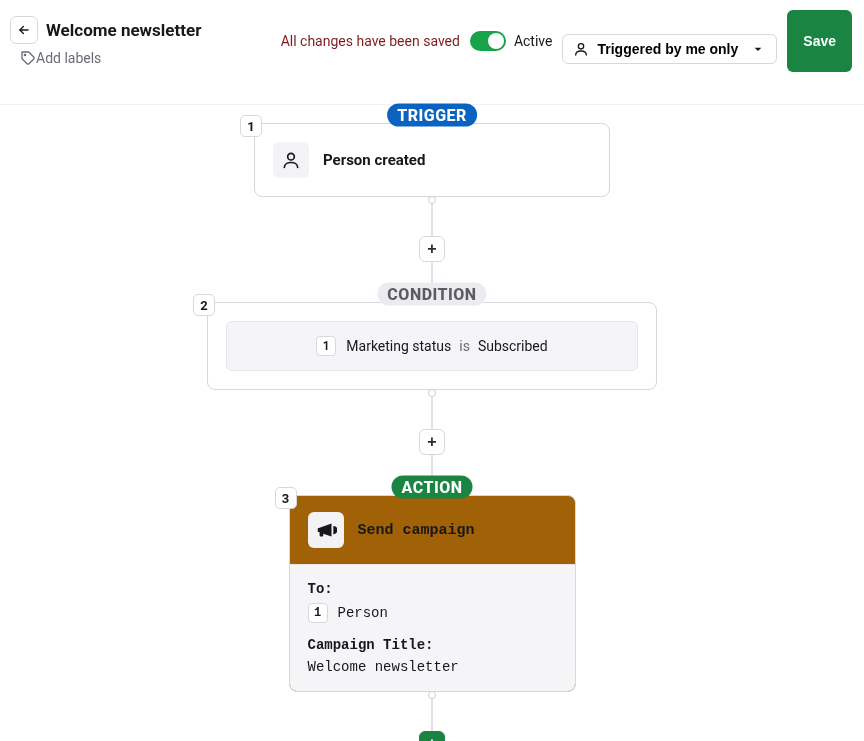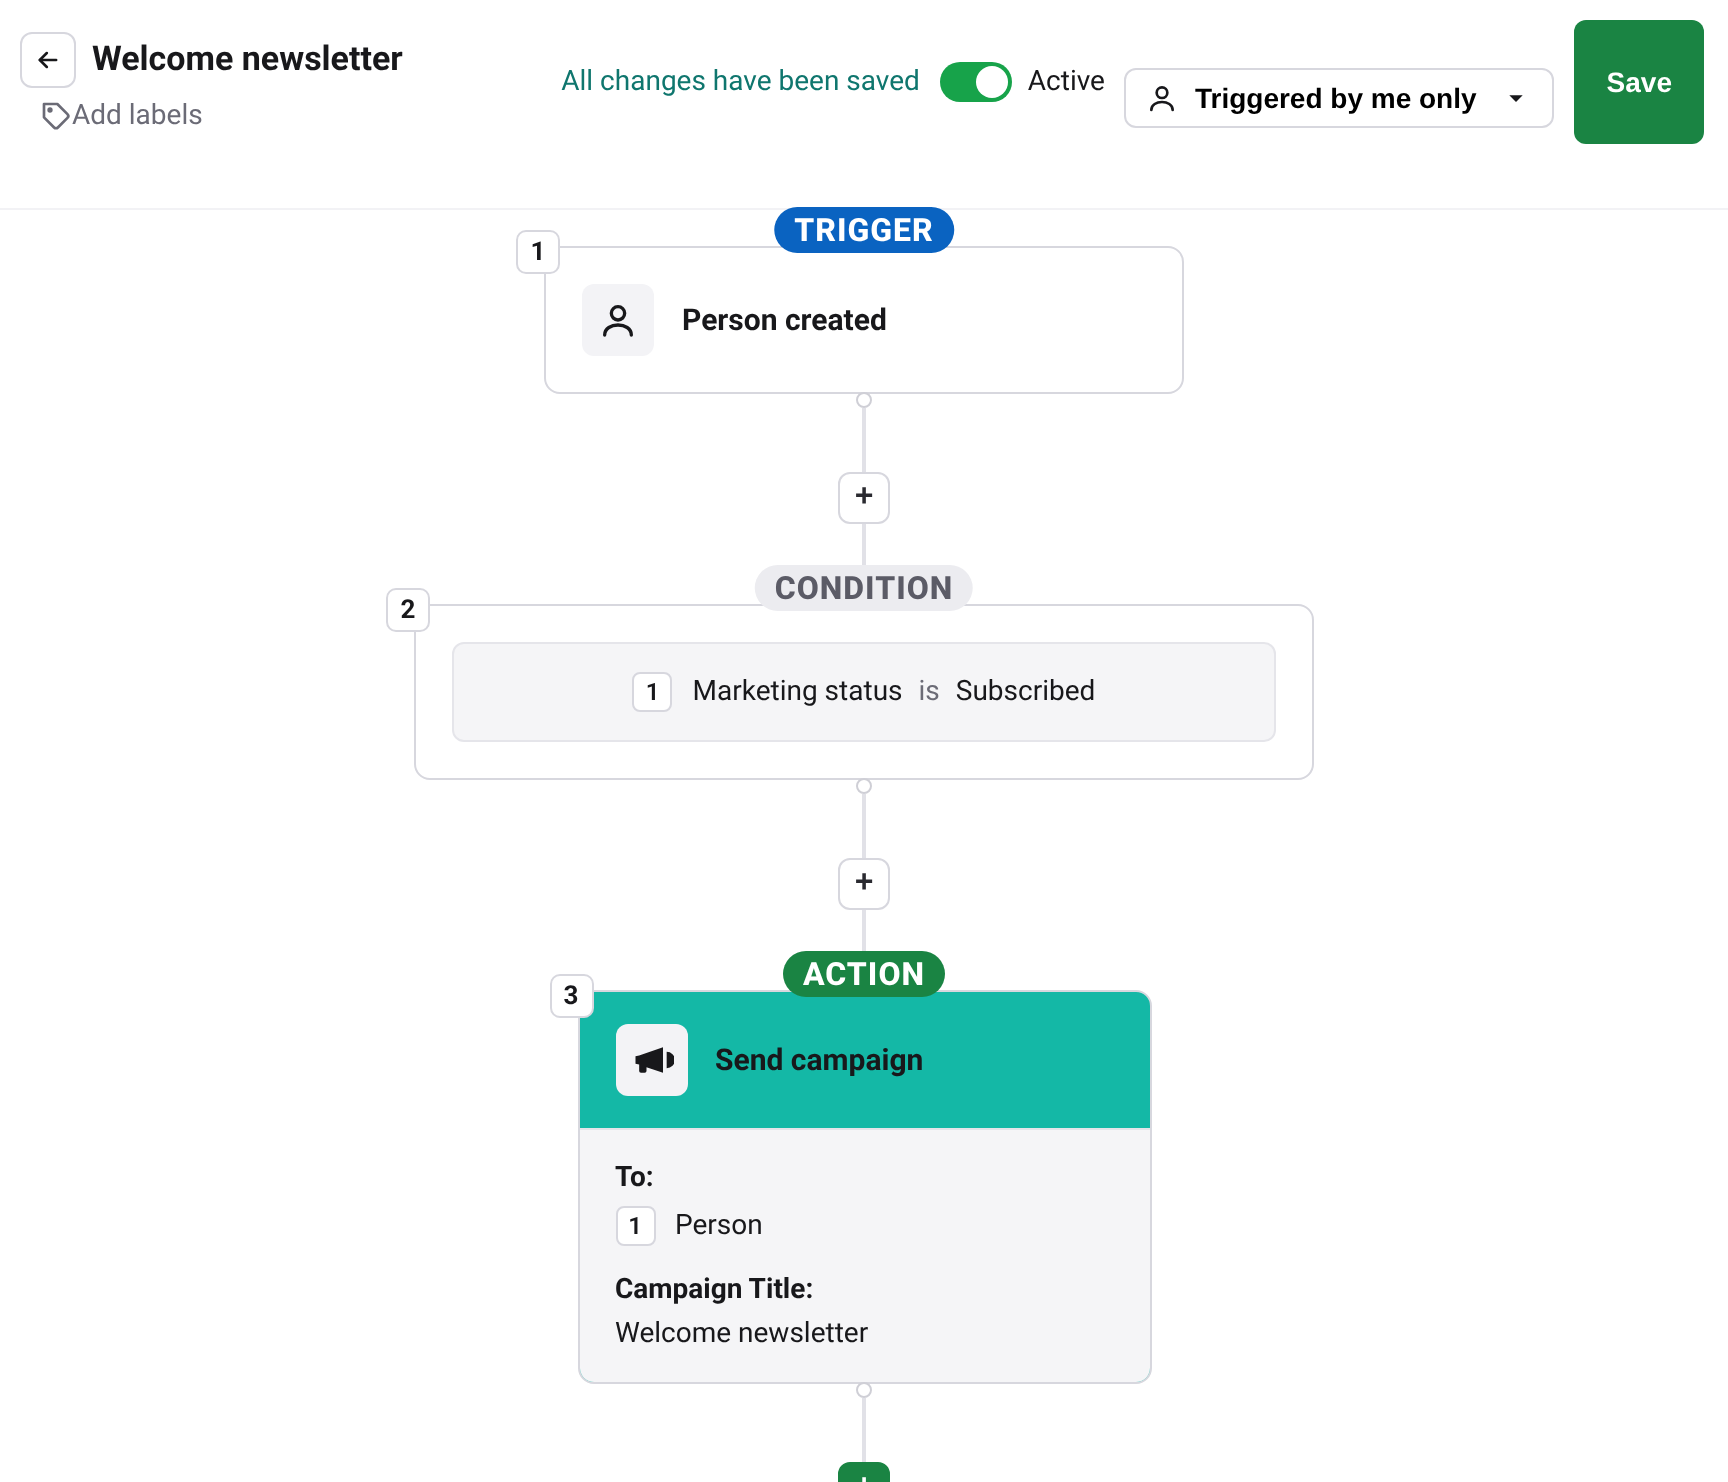--- a/index.html
+++ b/index.html
@@ -28,21 +28,21 @@
   .title-row{display:flex;align-items:center;gap:8px;}
   .icon-btn{
     width:28px;height:28px;border:1px solid var(--border);border-radius:6px;
     display:flex;align-items:center;justify-content:center;background:#fff;cursor:pointer;
   }
   .title{font-weight:700;font-size:17px;}
   .labels-row{display:flex;align-items:center;gap:0;padding-left:10px;color:var(--muted);cursor:pointer;}
   .labels-row svg{width:16px;height:16px;stroke:var(--muted);}
 
   .header-right{display:flex;align-items:center;gap:10px;flex-wrap:nowrap;}
-  .saved-text{color:#0f766e;font-size:14px;}
+  .saved-text{color:#7f1d1d;font-size:14px;}
   .toggle{
     width:36px;height:20px;border-radius:999px;position:relative;cursor:pointer;
     background:var(--green-toggle);
   }
   .toggle .knob{position:absolute;top:2px;right:2px;width:16px;height:16px;border-radius:50%;background:#fff;}
   .active-label{font-size:14px;margin-left:-2px;}
   .scope-btn{
     display:flex;align-items:center;gap:8px;border:1px solid var(--border);border-radius:6px;
     padding:6px 10px;background:#fff;cursor:pointer;font-weight:600;font-size:14px;margin-top:16px;
   }
@@ -66,21 +66,21 @@
   .pill{
     position:absolute;top:0;left:50%;transform:translate(-50%,-50%);
     border-radius:999px;padding:2px 10px;font-size:16px;font-weight:800;letter-spacing:.5px;z-index:3;
   }
   .pill.trigger{background:var(--blue);color:#fff;}
   .pill.condition{background:#ececf0;color:#5b5b66;}
   .pill.action{background:var(--green);color:#fff;}
 
   
   .card-trigger{
-    width:320px;border:1px solid var(--border);border-radius:8px;background:#fff;cursor:pointer;
+    width:356px;border:1px solid var(--border);border-radius:8px;background:#fff;cursor:pointer;
   }
   .card-trigger .body{display:flex;align-items:center;gap:14px;padding:18px;}
   .icon-sq{
     width:36px;height:36px;border-radius:6px;background:#f3f3f6;
     display:flex;align-items:center;justify-content:center;flex-shrink:0;
   }
   .card-label{font-weight:700;font-size:15px;}
 
   
   .card-condition{
@@ -91,21 +91,21 @@
     padding:14px 20px;display:flex;align-items:center;justify-content:center;gap:6px;font-size:14px;
   }
   .mini-num{
     width:20px;height:20px;border:1px solid var(--border);border-radius:4px;background:#fff;
     display:inline-flex;align-items:center;justify-content:center;font-size:12px;font-weight:600;margin-right:4px;
   }
   .op{color:var(--muted);padding:0 2px;}
 
   
   .card-action{
-    width:287px;border:1px solid var(--border);border-radius:8px;background:#14b8a6;overflow:hidden;cursor:pointer;
+    width:287px;border:1px solid var(--border);border-radius:8px;background:#a16207;overflow:hidden;cursor:pointer;font-family:Liberation Mono, monospace;
   }
   .card-action .head{display:flex;align-items:center;gap:14px;padding:16px 18px;}
   .card-action .panel{background:var(--card-panel);border-top:1px solid var(--border-light);padding:16px 18px;}
   .panel .label{font-weight:700;font-size:14px;margin:0 0 6px;}
   .panel .row{display:flex;align-items:center;gap:6px;font-size:14px;margin-bottom:14px;}
   .panel .val{font-size:14px;}
 
   
   .dot{width:8px;height:8px;border:1.5px solid #cfcfd6;border-radius:50%;background:#fff;margin-top:-1px;z-index:2;}
   .vline{width:2px;background:#e1e1e7;height:32px;}

